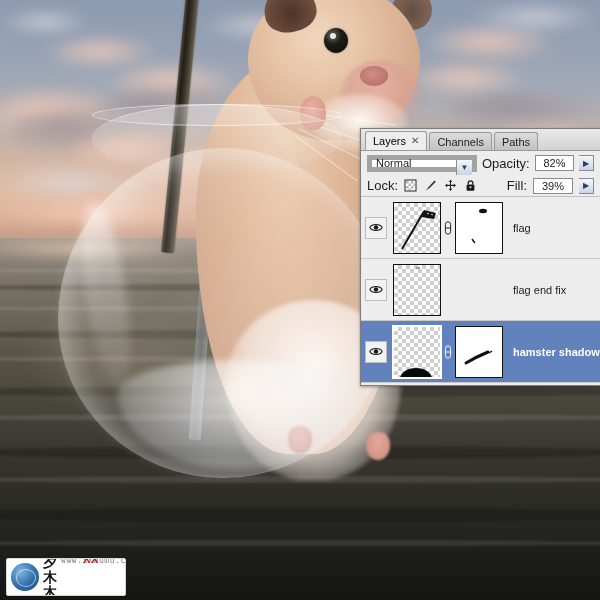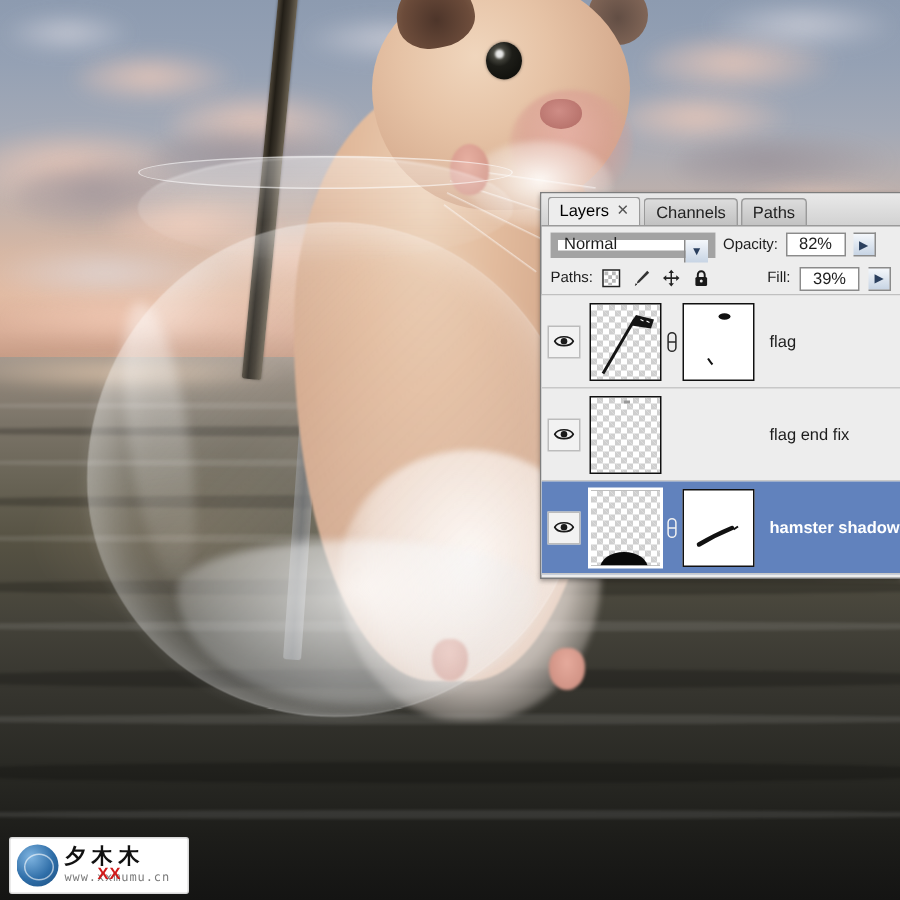--- a/index.html
+++ b/index.html
@@ -306,21 +306,21 @@
   }
   .blend-arrow {
     position: absolute; right: 0; top: 0;
     width: 16px; height: 15px;
     margin: 0;
     background: linear-gradient(to bottom, #f4f7fb, #c7d4e4);
     border-left: 1px solid #8b8b8b;
     display: flex; align-items: center; justify-content: center;
     font-size: 8px; color: #2a3f5e;
   }
-  .ctl-label { font-size: 10px; color: #1d1d1d; white-space: nowrap; }
+  .ctl-label { font-size: 13px; color: #1d1d1d; white-space: nowrap; }
   .num-field {
     width: 40px; height: 16px;
     background: #fff;
     border: 1px solid #8b8b8b;
     display: flex; align-items: center; justify-content: center;
     font-size: 11px;
   }
   .spin {
     width: 15px; height: 16px;
     background: linear-gradient(to bottom, #f4f7fb, #c7d4e4);
@@ -412,21 +412,21 @@
     position: relative;
     margin-right: 4px;
   }
   .wm-globe::after {
     content: "";
     position: absolute; left: 5px; top: 6px;
     width: 18px; height: 16px;
     border-radius: 50%;
     border: 1px solid rgba(255,255,255,.6);
   }
-  .wm-right { display: flex; flex-direction: column; justify-content: center; flex: 1; }
+  .wm-right { display: flex; justify-content: center; flex: 1; }
   .wm-cn {
     font-family: "DejaVu Sans", sans-serif;
     font-size: 14px; font-weight: bold; color: #111;
     letter-spacing: 4px; line-height: 15px;
   }
   .wm-url {
     font-family: "DejaVu Sans Mono", monospace;
     font-size: 8px; color: #7c7c7c;
     letter-spacing: .6px; line-height: 11px;
     position: relative;
@@ -543,21 +543,21 @@
         <span class="blend-arrow">▼</span>
       </div>
       <span class="ctl-label">Opacity:</span>
       <div class="num-field">
         <span>82%</span>
       </div>
       <div class="spin">▶</div>
     </div>
 
     <div class="row-lock">
-      <span class="ctl-label">Paths:</span>
+      <span class="ctl-label">Lock:</span>
       <div class="lock-icons">
 
         <svg class="ico" viewBox="0 0 13 13">
           <rect x="1" y="1" width="11" height="11" fill="#fff" stroke="#222" stroke-width="1"></rect>
           <rect x="2" y="2" width="2.5" height="2.5" fill="#b8b8b8"></rect>
           <rect x="7" y="2" width="2.5" height="2.5" fill="#b8b8b8"></rect>
           <rect x="4.5" y="4.5" width="2.5" height="2.5" fill="#b8b8b8"></rect>
           <rect x="9.5" y="4.5" width="1.5" height="2.5" fill="#b8b8b8"></rect>
           <rect x="2" y="7" width="2.5" height="2.5" fill="#b8b8b8"></rect>
           <rect x="7" y="7" width="2.5" height="2.5" fill="#b8b8b8"></rect>

